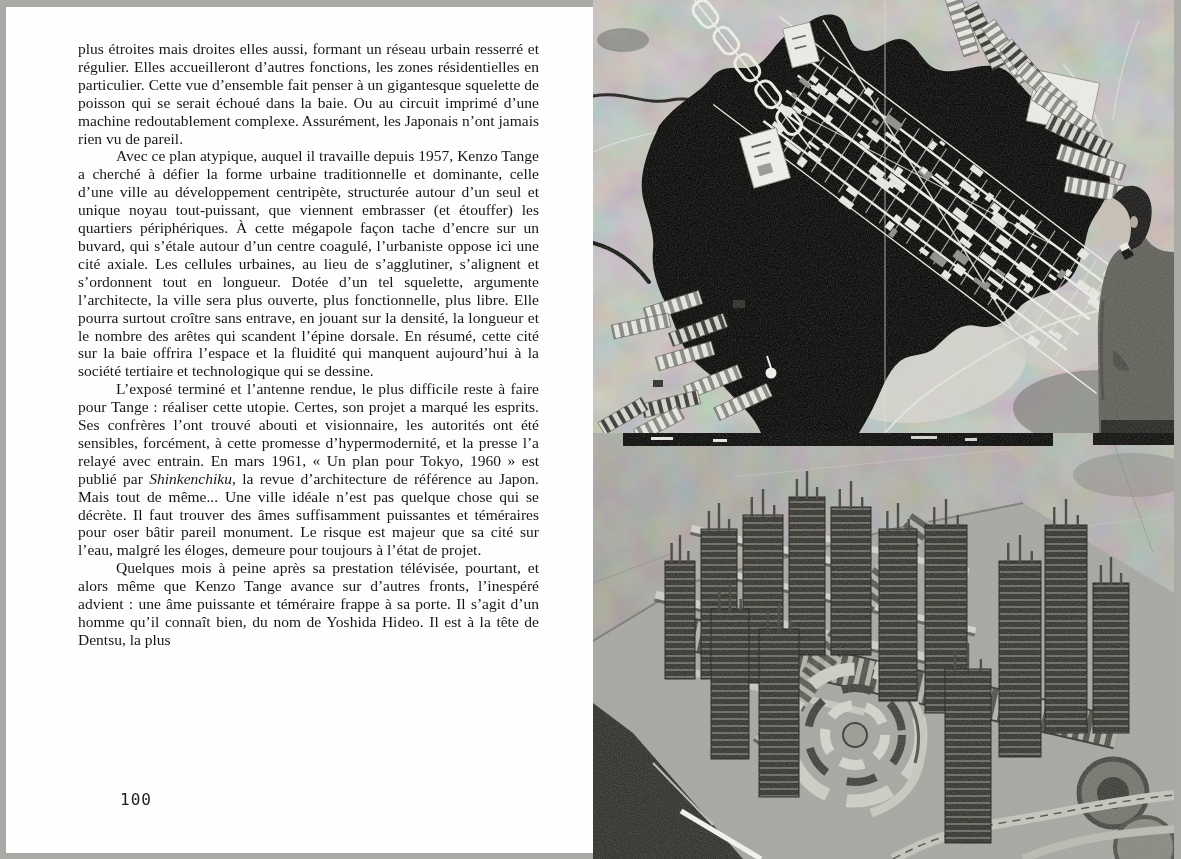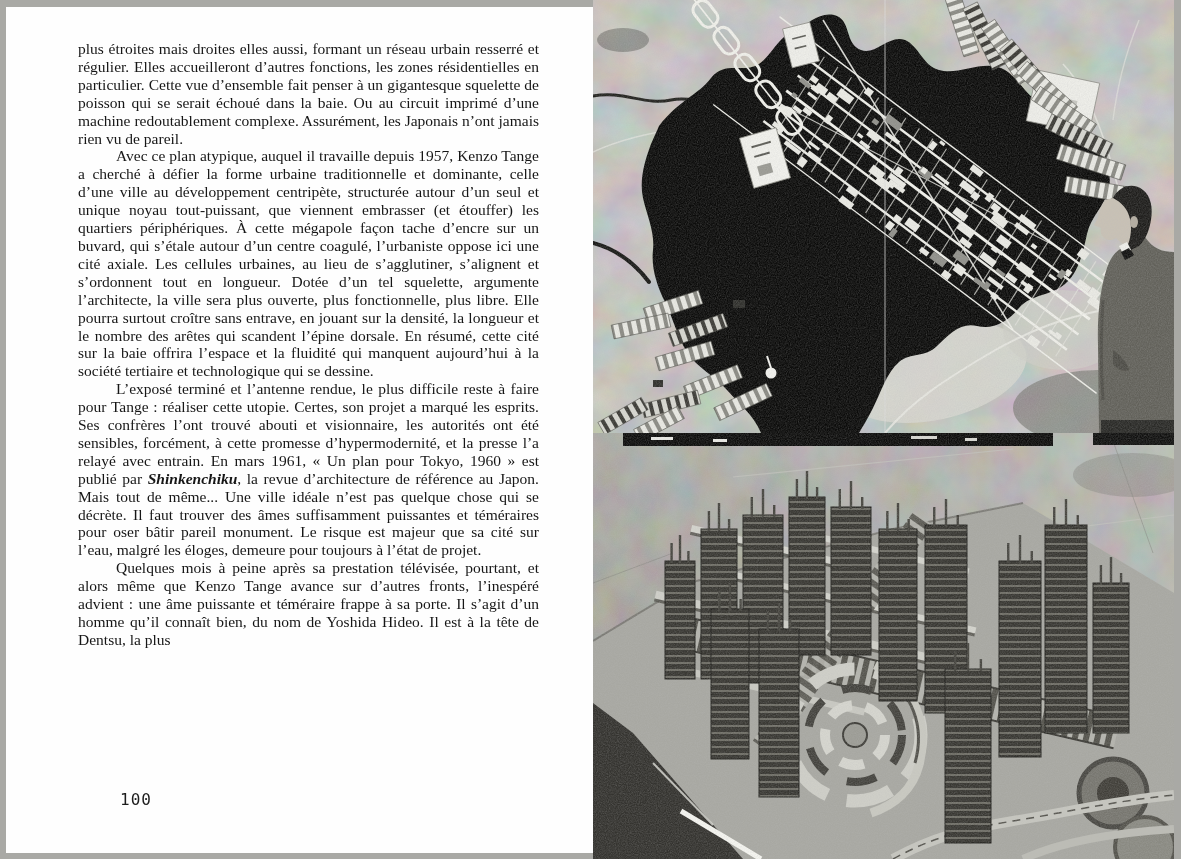--- a/index.html
+++ b/index.html
@@ -12,21 +12,21 @@
     position:absolute;left:6px;top:7px;width:587px;height:846px;
     background:#fefefe;
   }
   .text-col{
     position:absolute;left:72px;top:33px;width:461px;
     color:#161616;font-size:15.5px;line-height:17.9px;
     text-align:justify;hyphens:auto;-webkit-hyphens:auto;
   }
   .para{margin:0;text-indent:38px;}
   .para.first{text-indent:0;}
-  .para i{font-style:italic;font-weight:bold;}
+  .para i{font-style:italic;}
   .folio{
     position:absolute;left:114px;top:783px;
     font-family:"DejaVu Sans Mono", monospace;
     font-size:16px;letter-spacing:1px;color:#1d1d1d;
   }
   .figures{
     position:absolute;left:593px;top:0;width:581px;height:859px;
     background:#9a9a95;
   }
   .figures svg{display:block;}

